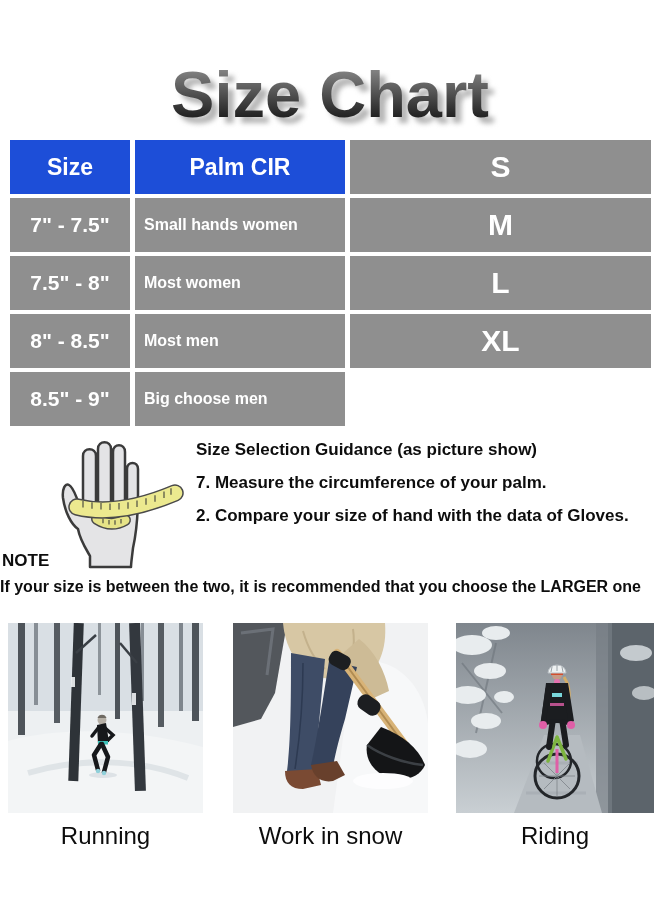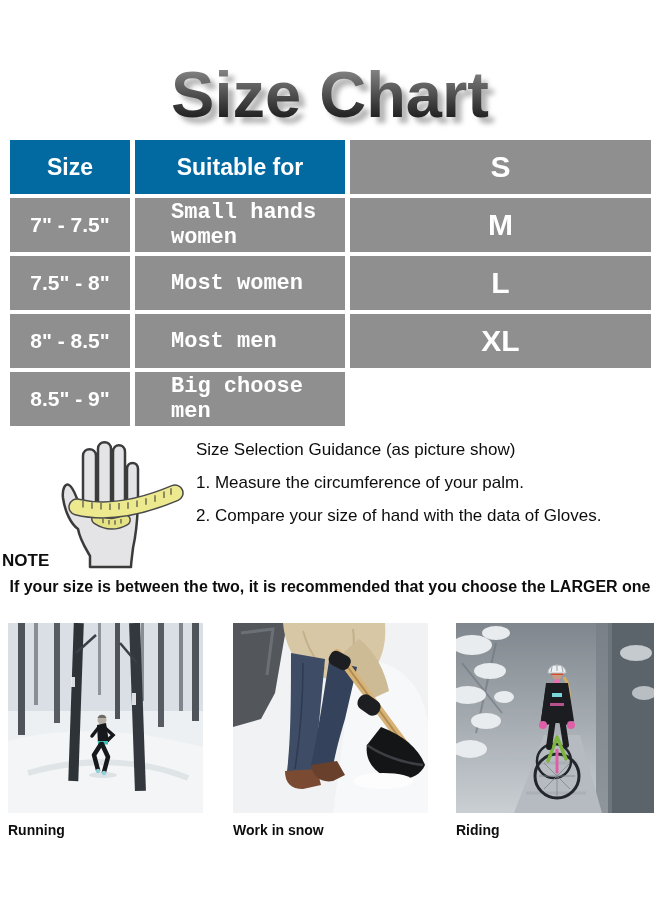--- a/index.html
+++ b/index.html
@@ -25,54 +25,54 @@
   
   .size-table{
     position:absolute;left:10px;top:140px;width:641px;
     display:grid;grid-template-columns:120px 210px 301px;grid-auto-rows:54px;
     gap:4px 5px;
   }
   .cell{
     display:flex;align-items:center;justify-content:center;
     color:#ffffff;font-weight:bold;background:#8f8f8f;
   }
-  .cell.head{background:#0369a1;font-size:23px;}
+  .cell.head{background:#1d4ed8;font-size:23px;}
   .cell.size{font-size:30px;}
   .cell.palm{font-size:21px;}
-  .cell.suit{font-size:22px;justify-content:flex-start;padding-left:36px;box-sizing:border-box;font-family:Liberation Mono, monospace;}
+  .cell.suit{font-size:16px;justify-content:flex-start;padding-left:9px;box-sizing:border-box;}
   
   .hand-illustration{position:absolute;left:53px;top:436px;}
   .guidance{position:absolute;left:196px;top:440px;width:458px;color:#0d0d0d;}
-  .guidance div{font-size:17px;font-weight:normal;line-height:20px;margin-bottom:13px;}
+  .guidance div{font-size:17px;font-weight:bold;line-height:20px;margin-bottom:13px;}
   .note-label{position:absolute;left:2px;top:551px;font-size:17px;font-weight:bold;color:#0d0d0d;}
   .note-line{
-    position:absolute;left:0;top:578px;width:660px;text-align:center;
+    position:absolute;left:0;top:578px;width:660px;text-align:left;
     font-size:16px;font-weight:bold;white-space:nowrap;color:#0d0d0d;
   }
   
   .fig{position:absolute;top:623px;margin:0;}
   .fig svg{display:block;}
-  .fig figcaption{text-align:left;font-size:14px;font-weight:bold;margin-top:9px;color:#0d0d0d;}
+  .fig figcaption{text-align:center;font-size:24px;font-weight:normal;margin-top:9px;color:#0d0d0d;}
   .fig-running{left:8px;width:195px;}
   .fig-shovel{left:233px;width:195px;}
   .fig-riding{left:456px;width:198px;}
 </style>
 </head>
 <body>
 
 <div class="canvas">
 
   <div class="title-wrap">
     <span class="title-shadow" aria-hidden="true">Size Chart</span>
     <span class="title-main">Size Chart</span>
   </div>
 
   <div class="size-table">
     <div class="cell head">Size</div>
-    <div class="cell head">Suitable for</div>
+    <div class="cell head">Palm CIR</div>
 
     <div class="cell size">S</div>
     <div class="cell palm">7" - 7.5"</div>
     <div class="cell suit">Small hands women</div>
 
     <div class="cell size">M</div>
     <div class="cell palm">7.5" - 8"</div>
     <div class="cell suit">Most women</div>
 
     <div class="cell size">L</div>
@@ -110,21 +110,21 @@
         <line x1="93" y1="62.3" x2="93" y2="68.8"></line>
         <line x1="102" y1="59.3" x2="102" y2="65.8"></line>
         <line x1="111" y1="55.6" x2="111" y2="62.1"></line>
         <line x1="118" y1="52.3" x2="118" y2="58.8"></line>
       </g>
     </g>
   </svg>
 
   <div class="guidance">
     <div>Size Selection Guidance (as picture show)</div>
-    <div>1. Measure the circumference of your palm.</div>
+    <div>7. Measure the circumference of your palm.</div>
     <div>2. Compare your size of hand with the data of Gloves.</div>
   </div>
 
   <div class="note-label">NOTE</div>
   <div class="note-line">If your size is between the two,  it is recommended that you choose the LARGER one</div>
 
   <figure class="fig fig-running">
     <svg width="195" height="190" viewBox="0 0 195 190" xmlns="http://www.w3.org/2000/svg">
       <rect width="195" height="190" fill="#d9dfe4"></rect>
       <rect y="88" width="195" height="102" fill="#edf0f2"></rect>

